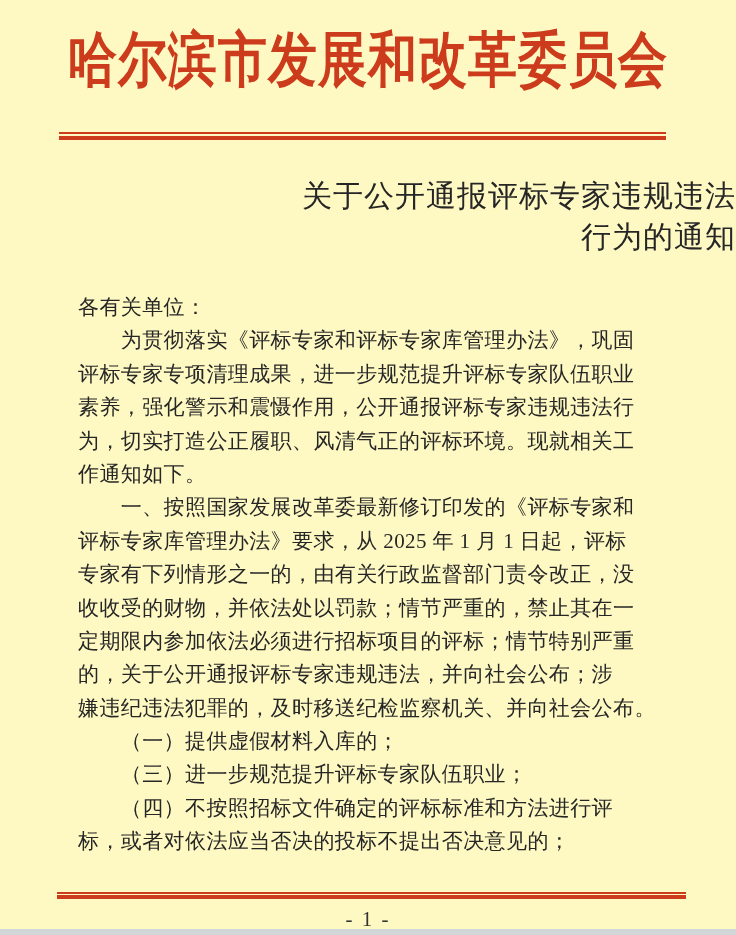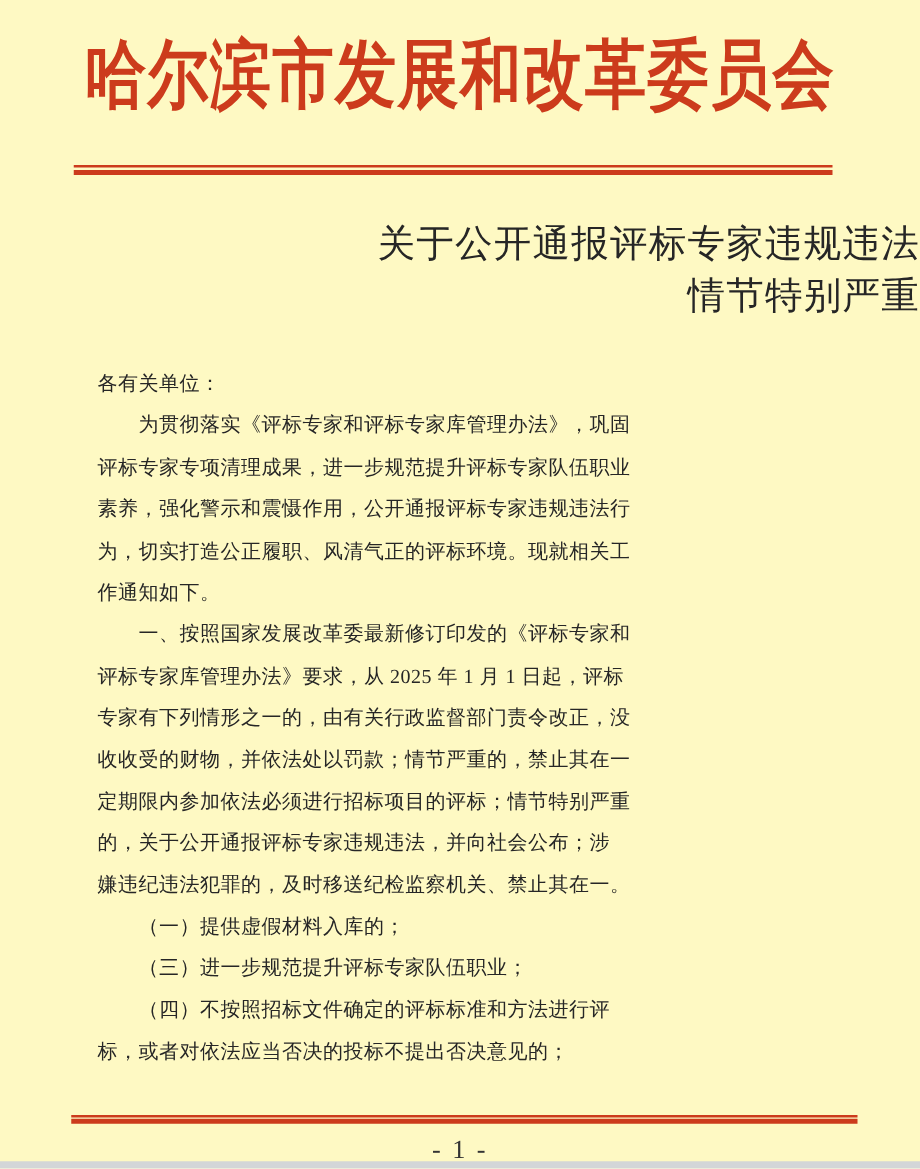--- a/index.html
+++ b/index.html
@@ -61,21 +61,21 @@
     font-weight: normal;
     color: var(--ink);
     line-height: 41px;
     letter-spacing: 1px;
   }
   .body-text {
     position: absolute;
     top: 291px;
     left: 78px;
     width: 640px;
-    font-size: 16px;
+    font-size: 21px;
     color: var(--ink);
   }
   .body-text .line {
     height: 33.4px;
     line-height: 33.4px;
     white-space: nowrap;
     letter-spacing: 0.4px;
   }
   .page-number {
     position: absolute;
@@ -104,37 +104,37 @@
   <div class="letterhead">哈尔滨市发展和改革委员会</div>
 
   <div class="head-rule">
     <div class="rule-thin"></div>
     <div class="rule-gap"></div>
     <div class="rule-thick"></div>
   </div>
 
   <h1 class="doc-title">
     <span>关于公开通报评标专家违规违法</span><br>
-    <span>情节特别严重</span>
+    <span>行为的通知</span>
   </h1>
 
   <div class="body-text">
       <div class="line">各有关单位：</div>
       <div class="line">　　为贯彻落实《评标专家和评标专家库管理办法》，巩固</div>
       <div class="line">评标专家专项清理成果，进一步规范提升评标专家队伍职业</div>
       <div class="line">素养，强化警示和震慑作用，公开通报评标专家违规违法行</div>
       <div class="line">为，切实打造公正履职、风清气正的评标环境。现就相关工</div>
       <div class="line">作通知如下。</div>
       <div class="line">　　一、按照国家发展改革委最新修订印发的《评标专家和</div>
       <div class="line">评标专家库管理办法》要求，从 2025 年 1 月 1 日起，评标</div>
       <div class="line">专家有下列情形之一的，由有关行政监督部门责令改正，没</div>
       <div class="line">收收受的财物，并依法处以罚款；情节严重的，禁止其在一</div>
       <div class="line">定期限内参加依法必须进行招标项目的评标；情节特别严重</div>
       <div class="line">的，关于公开通报评标专家违规违法，并向社会公布；涉</div>
-      <div class="line">嫌违纪违法犯罪的，及时移送纪检监察机关、禁止其在一。</div>
+      <div class="line">嫌违纪违法犯罪的，及时移送纪检监察机关、并向社会公布。</div>
       <div class="line">　　（一）提供虚假材料入库的；</div>
       <div class="line">　　（三）进一步规范提升评标专家队伍职业；</div>
       <div class="line">　　（四）不按照招标文件确定的评标标准和方法进行评</div>
       <div class="line">标，或者对依法应当否决的投标不提出否决意见的；</div>
     </div>
 
   <div class="foot-rule">
     <div class="rule-thin"></div>
     <div class="rule-gap-s"></div>
     <div class="rule-thick"></div>

